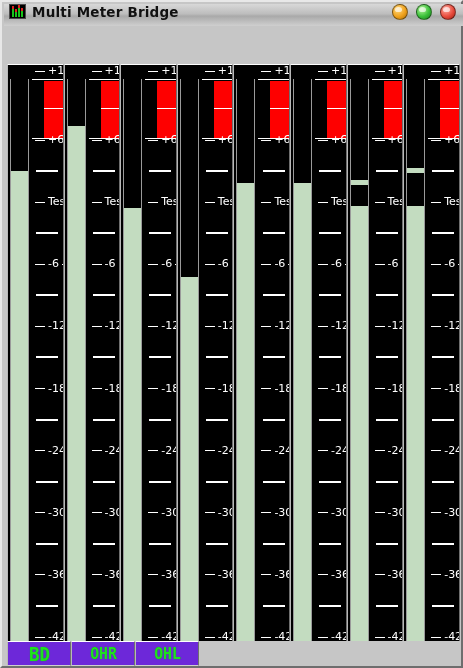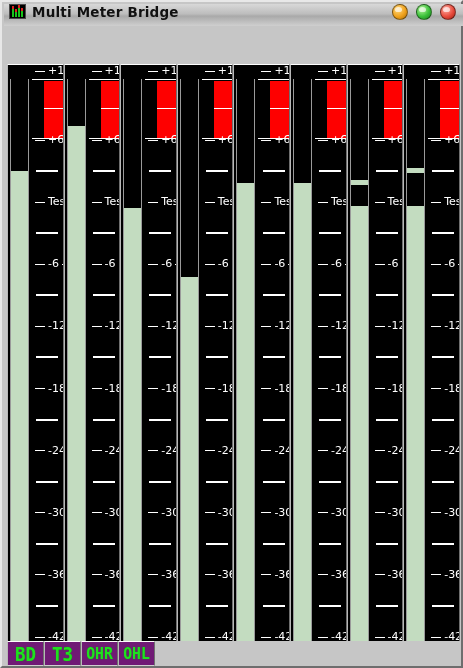--- a/index.html
+++ b/index.html
@@ -129,21 +129,21 @@
   .tick.nolabel .bar{display:inline-block;width:22px;height:2px;background:#ffffff;vertical-align:middle;}
   .tick.headlab{color:#ffffff;font-size:11px;}
   .tick .lab{display:inline-block;}
 
   
   .name-area{
     position:absolute;left:5px;top:639px;width:453px;height:25px;
     display:flex;
   }
   .name-cell{
-    width:37px;height:25px;background:#701a75;
+    width:64px;height:25px;background:#6d28d9;
     border-top:1px solid #ffffff;
     border-left:1px solid #b8b8b8;
     border-right:1px solid #6f6f6f;
     border-bottom:1px solid #cfcfcf;
     box-sizing:border-box;
     display:flex;align-items:center;justify-content:center;
     overflow:hidden;
   }
   .led-text{
     font-family:"DejaVu Sans Mono",monospace;
@@ -437,23 +437,20 @@
           </div>
         </div>
       </div>
     </div>
 
   <div class="name-area" id="nameArea">
       <div class="name-cell">
         <div class="led-text">BD</div>
       </div>
       <div class="name-cell">
-        <div class="led-text">T3</div>
-      </div>
-      <div class="name-cell">
         <div class="led-text small">OHR</div>
       </div>
       <div class="name-cell">
         <div class="led-text small">OHL</div>
       </div>
     </div>
 
 </div>
 
 </body></html>

